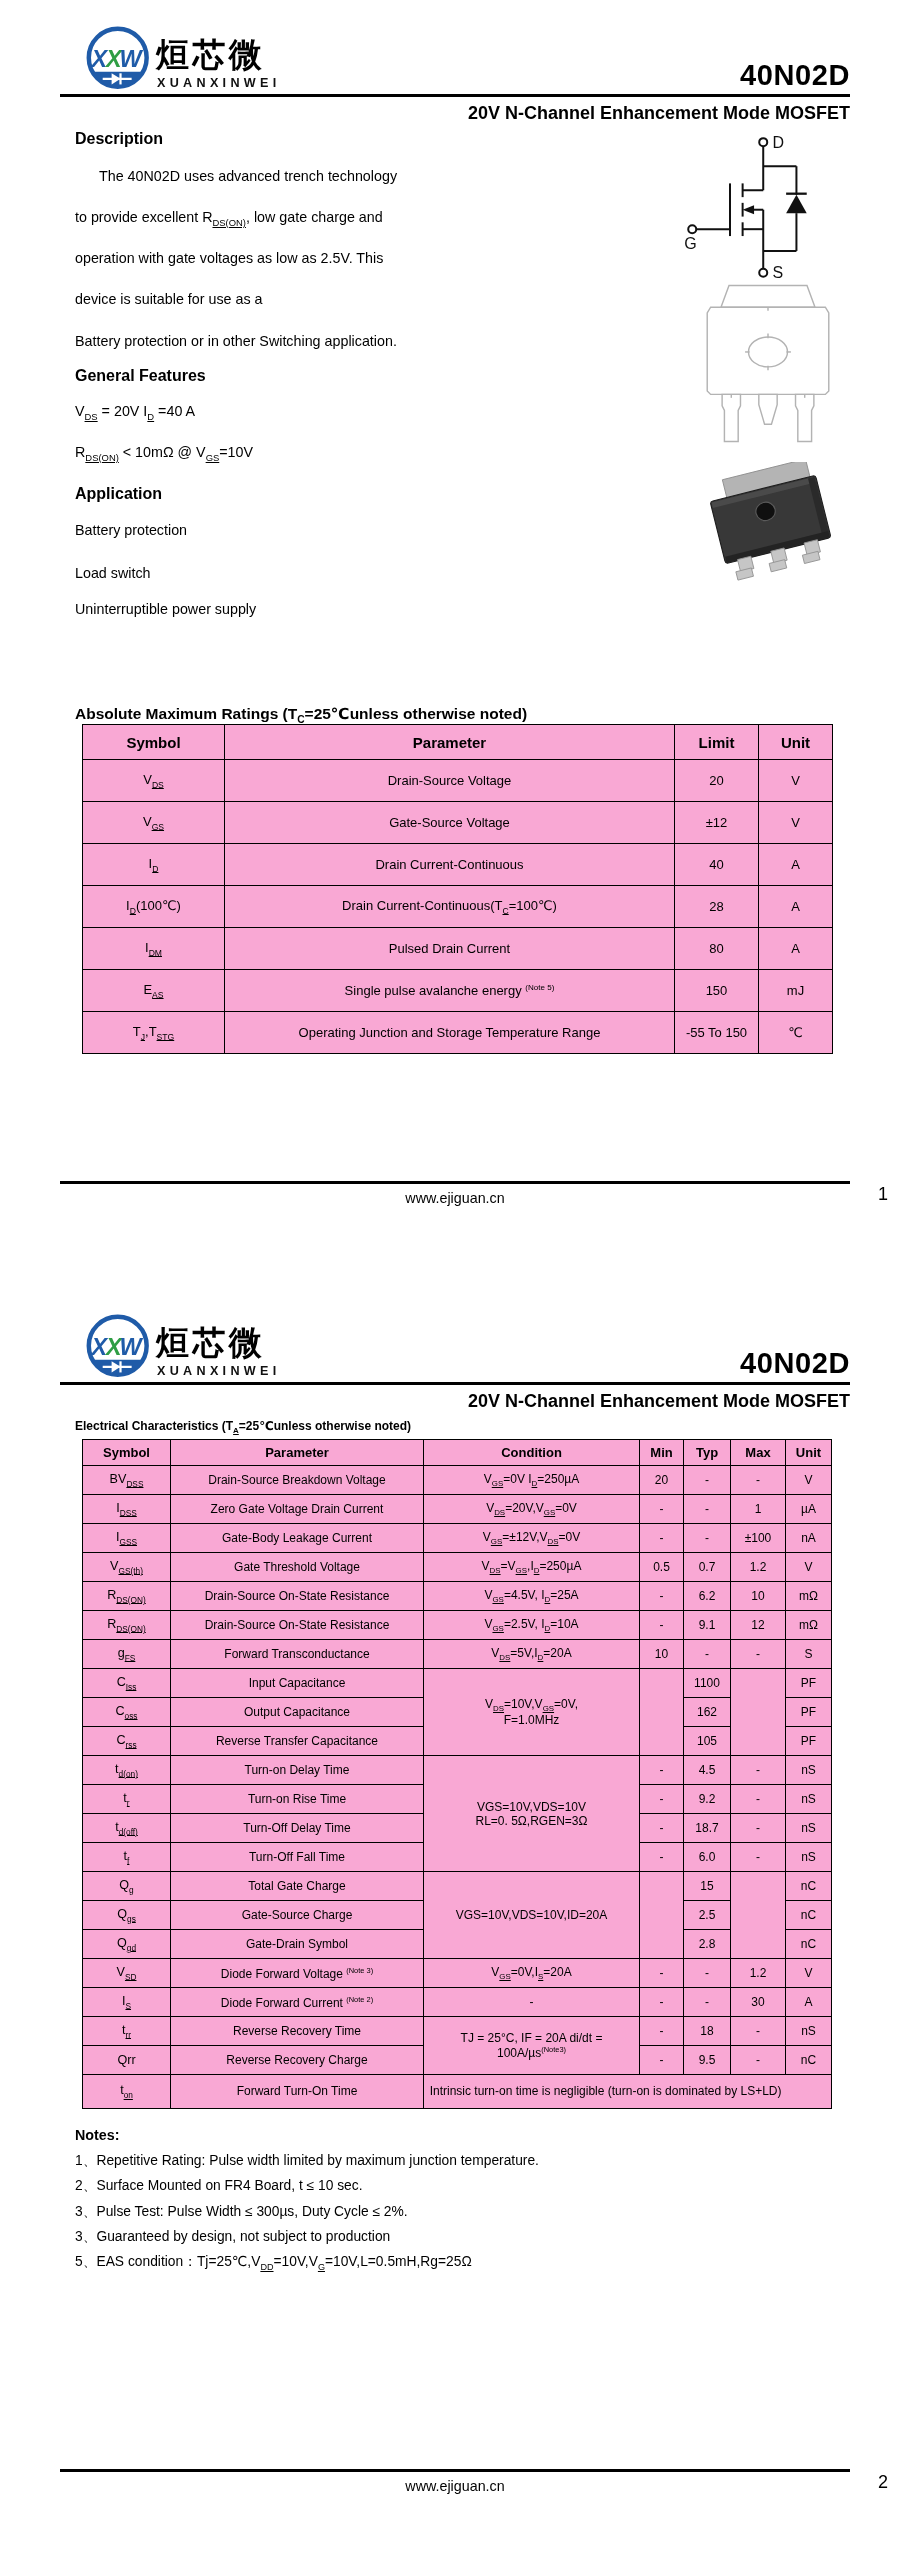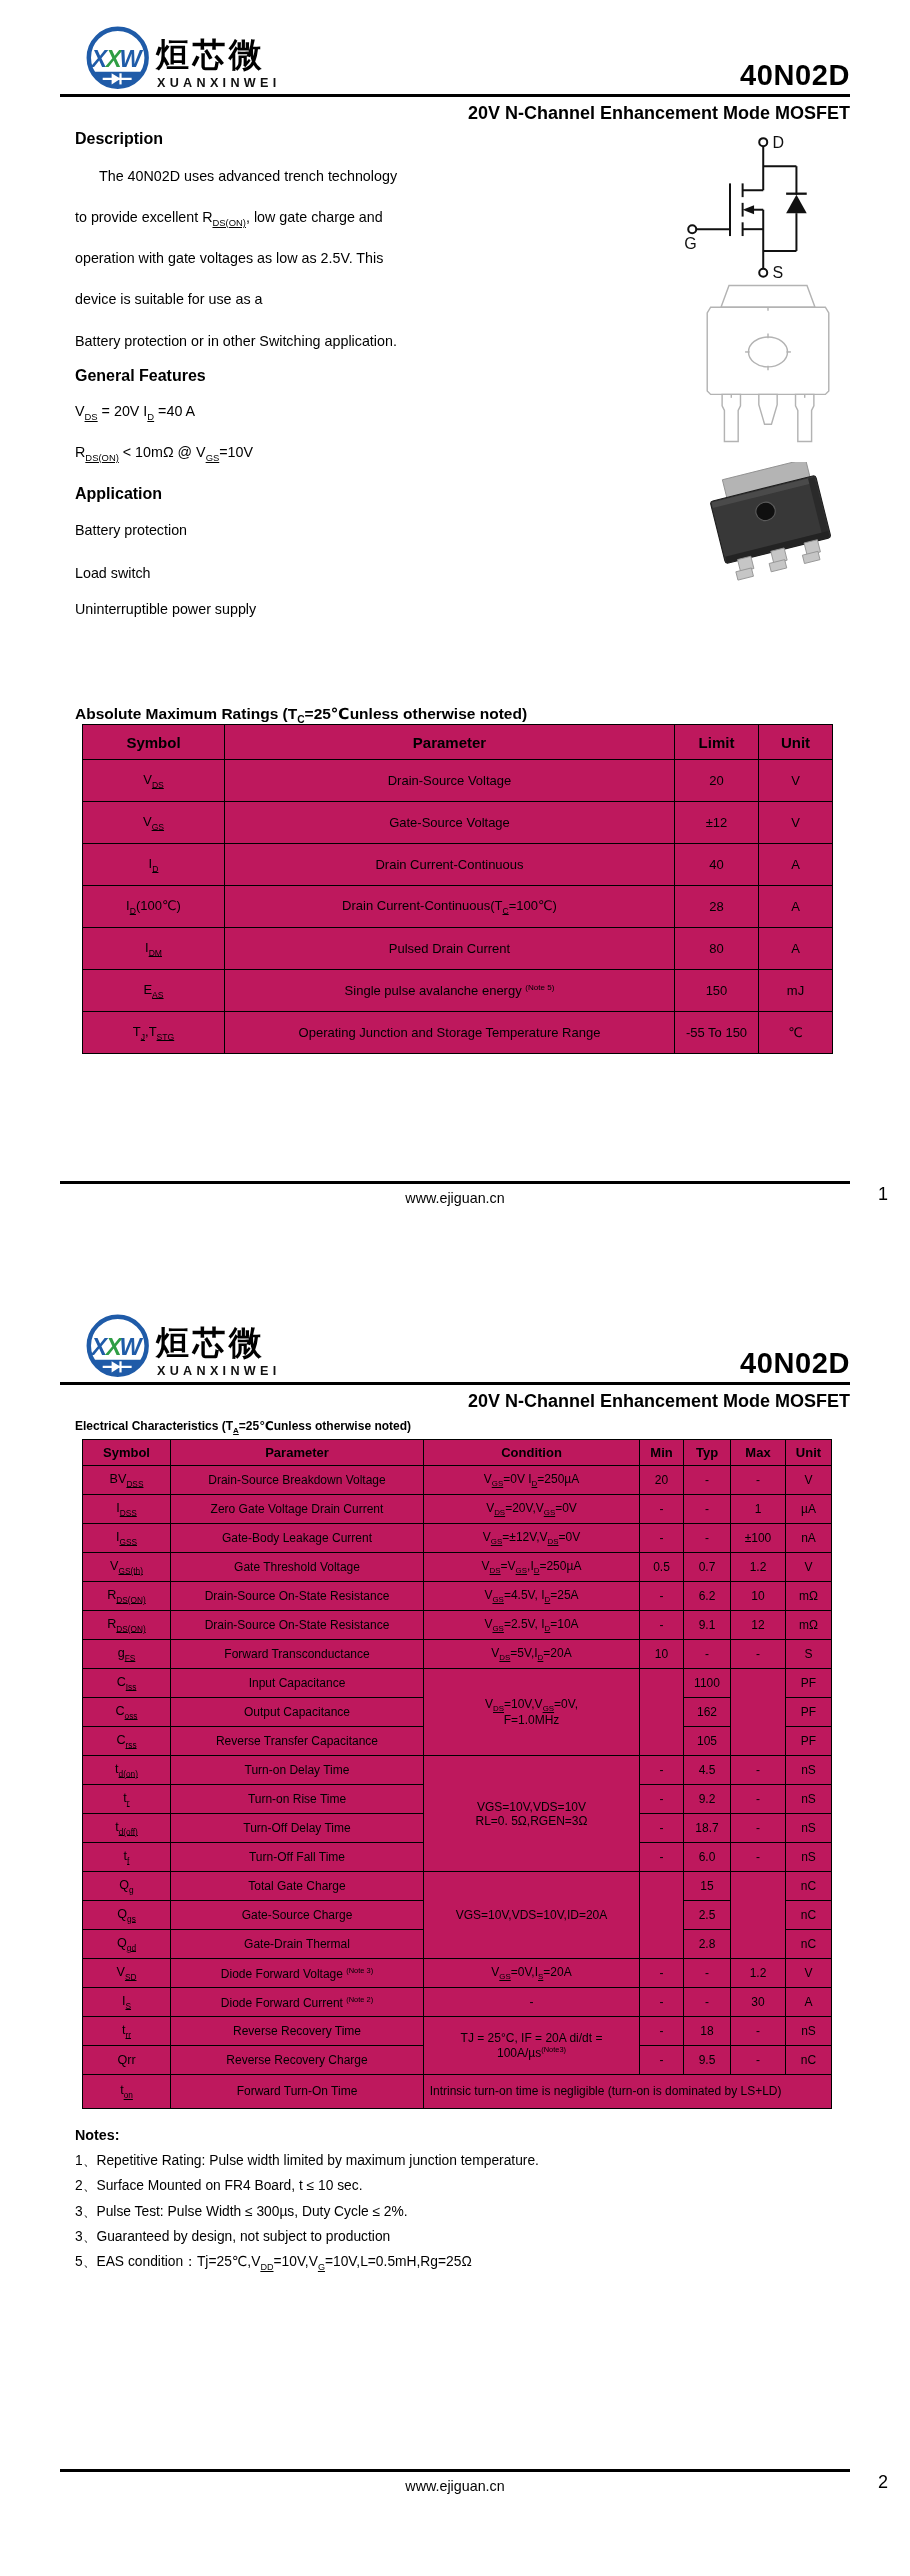--- a/index.html
+++ b/index.html
@@ -19,21 +19,21 @@
   .hdr-pn{position:absolute;right:60px;top:59px;font-size:29px;font-weight:700;letter-spacing:0.6px;}
   .hdr-rule{position:absolute;left:60px;right:60px;top:94px;height:2.9px;background:#000;}
   .hdr-sub{position:absolute;right:60px;top:103px;font-size:18px;font-weight:700;white-space:nowrap;}
 
   
   .sec-h{position:absolute;left:75px;font-size:16px;font-weight:700;}
   .tline{position:absolute;left:75px;font-size:14.3px;white-space:nowrap;}
   .indent{padding-left:24px;}
 
   
-  table{border-collapse:collapse;table-layout:fixed;position:absolute;background:#be185d;border:1.7px solid #000;}
+  table{border-collapse:collapse;table-layout:fixed;position:absolute;background:#f9a8d4;border:1.7px solid #000;}
   th,td{border:1.1px solid #000;text-align:center;vertical-align:middle;padding:0 3.4px;overflow:hidden;}
   sub{font-size:66%;text-decoration:underline;}
   sup{font-size:62%;}
   .t-abs{left:82px;top:724px;width:750px;font-size:13px;}
   .t-abs th{height:34px;font-size:15px;}
   .t-abs td{height:41px;}
   .t-abs td:first-child{font-size:13px;}
   .t-elec{left:82px;top:151px;width:750px;font-size:12px;}
   .t-elec th{height:25px;font-size:13px;}
   .t-elec td{height:28px;}
@@ -407,21 +407,21 @@
           <td>nC</td>
         </tr>
         <tr>
           <td>Q<sub>gs</sub></td>
           <td>Gate-Source Charge</td>
           <td>2.5</td>
           <td>nC</td>
         </tr>
         <tr>
           <td>Q<sub>gd</sub></td>
-          <td>Gate-Drain Thermal</td>
+          <td>Gate-Drain Symbol</td>
           <td>2.8</td>
           <td>nC</td>
         </tr>
         <tr>
           <td>V<sub>SD</sub></td>
           <td>Diode Forward Voltage <sup>(Note 3)</sup></td>
           <td>V<sub>GS</sub>=0V,I<sub>S</sub>=20A</td>
           <td>-</td>
           <td>-</td>
           <td>1.2</td>

